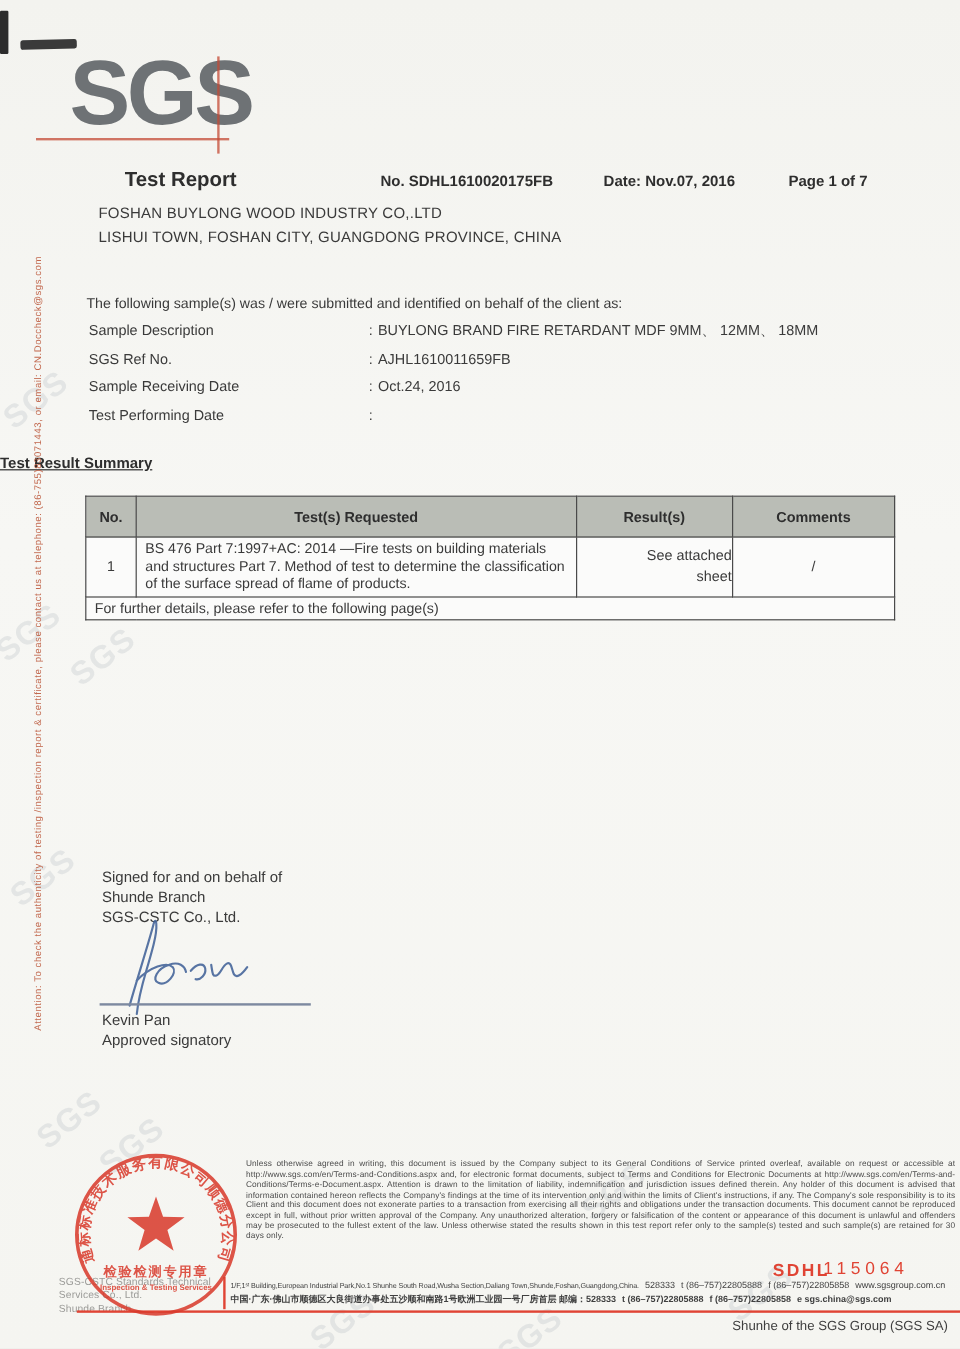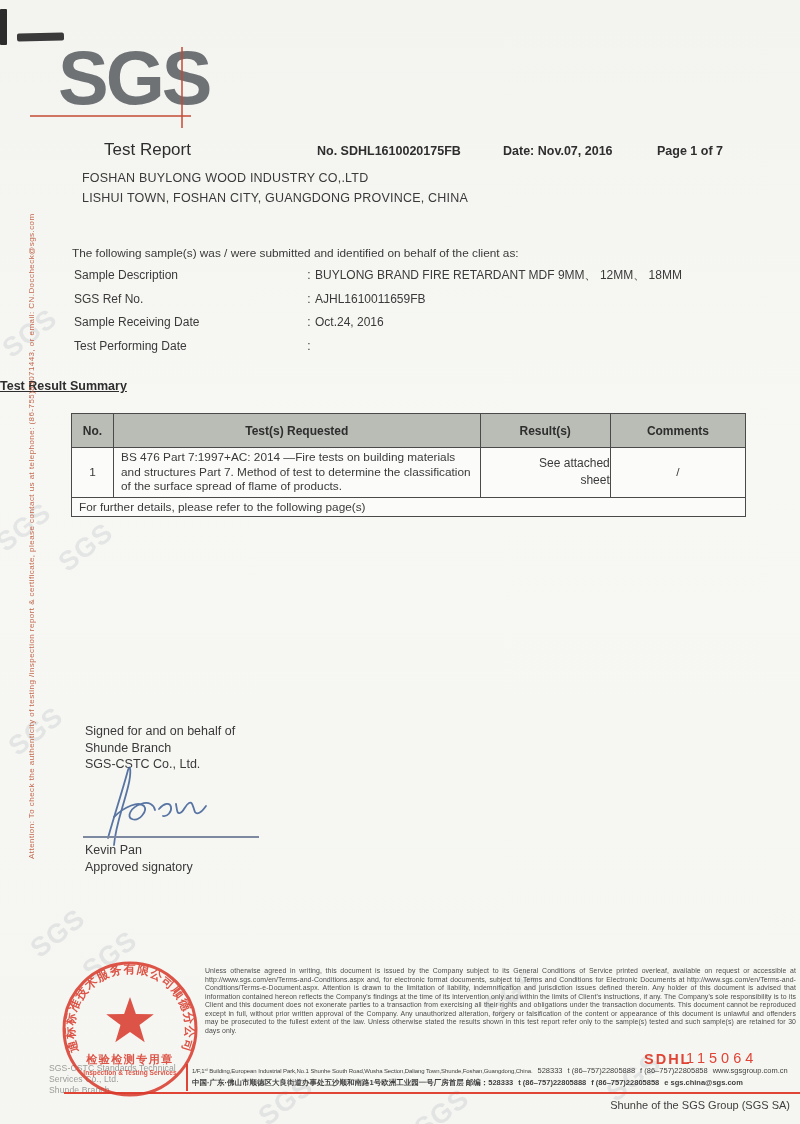--- a/index.html
+++ b/index.html
@@ -26,21 +26,21 @@
     left: 58px; top: 40px;
     font-size: 76px; font-weight: bold; letter-spacing: -3px;
     color: #6e7275;
     font-family: "Liberation Sans", sans-serif;
     line-height: 76px;
   }
   .crop-v { left: 181px; top: 47px; width: 2px; height: 81px; background: rgba(196,74,52,0.75); }
   .crop-h { left: 30px; top: 115px; width: 161px; height: 2px; background: rgba(196,74,52,0.75); }
 
   
-  .title { left: 104px; top: 140px; font-size: 17px; font-weight: normal; color: #2e2e2e; }
+  .title { left: 104px; top: 140px; font-size: 17px; font-weight: bold; color: #2e2e2e; }
   .hmeta { top: 144px; font-size: 12.5px; font-weight: bold; color: #2e2e2e; }
   .report-no { left: 299px; margin-left: 18px; }
   .date { left: 503px; }
   .pageinfo { left: 657px; }
 
   .client { left: 82px; top: 168px; font-size: 12.5px; line-height: 20px; color: #3a3a3a; letter-spacing: 0.2px; }
 
   .intro { left: 72px; top: 246px; font-size: 11.8px; color: #3a3a3a; }
 
   .fields { left: 74px; top: 269px; width: 660px; font-size: 12px; color: #3a3a3a; }

